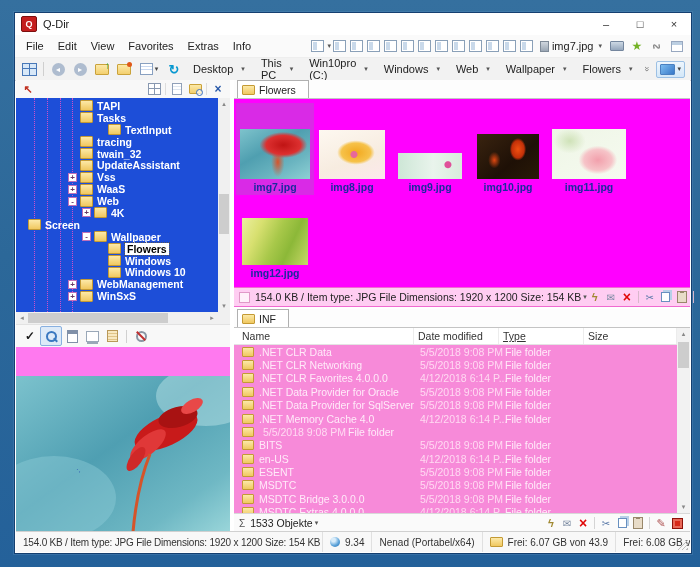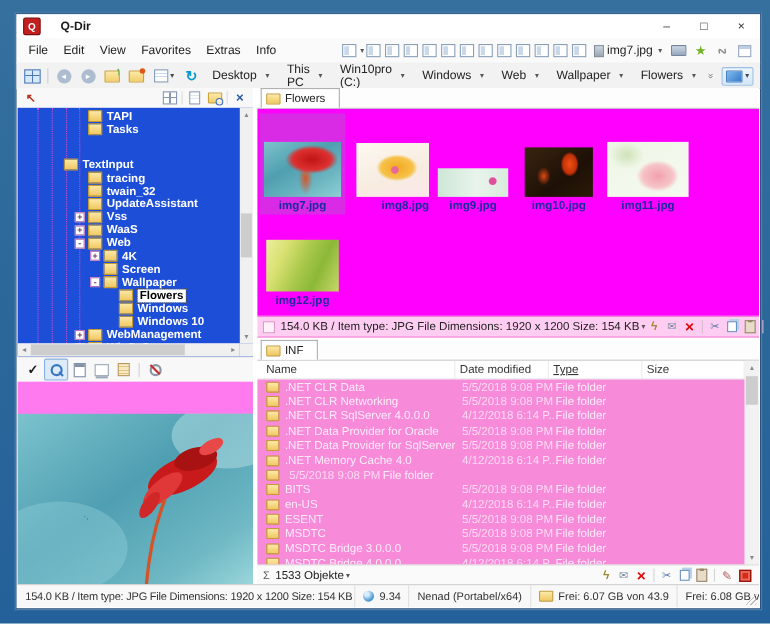--- a/index.html
+++ b/index.html
@@ -5,21 +5,21 @@
   html,body{margin:0;padding:0;}
   .desktop{position:relative;width:700px;height:567px;overflow:hidden;
     background:linear-gradient(180deg,#35709f 0%,#2c6899 45%,#24619a 100%);
     font-family:"Liberation Sans",sans-serif;-webkit-font-smoothing:antialiased;}
   .window{position:absolute;left:14px;top:12px;width:676px;height:540px;background:#fff;
     border:1px solid #143f70;box-shadow:0 0 0 1px rgba(90,140,190,.35);}
   
   .titlebar{height:22px;display:flex;align-items:center;padding-left:6px;background:#fff;}
   .appicon{width:14px;height:14px;background:#c41f1f;border:1px solid #7c0f0f;border-radius:2px;
     color:#fff;font-size:9px;font-weight:bold;display:flex;align-items:center;justify-content:center;}
-  .apptitle{font-size:11px;color:#1a1a1a;margin-left:18px;font-weight:bold;}
+  .apptitle{font-size:11px;color:#1a1a1a;margin-left:6px;}
   .wincontrols{margin-left:auto;display:flex;height:100%;}
   .wc{width:34px;display:flex;align-items:center;justify-content:center;font-size:11px;color:#333;}
   
   .menubar{height:22px;display:flex;align-items:center;background:#fafafa;font-size:11px;color:#222;padding:0 4px;border-bottom:1px solid #eee;}
   .menu-item{padding:2px 7px;text-align:center;}
   .mb-right{margin-left:auto;display:flex;align-items:center;}
   .mlay{width:11px;height:10px;border:1px solid #8aa0b8;background:#fff;margin:0 2px;position:relative;}
   .mlay::before{content:"";position:absolute;inset:1px;background:linear-gradient(to right,#c9d9ea 45%,transparent 45%);}
   .mlay.combo{margin-right:1px;}
   .dd{font-size:7px;color:#555;margin-left:2px;}
@@ -326,21 +326,21 @@
                 <span class="tlabel">TAPI</span>
               </div>
 
               <div class="titem" style="padding-left: 52px;">
                 <span class="exp noexp"><i></i></span>
                 <span class="tfolder"></span>
                 <span class="tlabel">Tasks</span>
               </div>
 
 
-              <div class="titem" style="padding-left: 30px; margin-top: 20px;">
+              <div class="titem" style="padding-left: 80px;">
                 <span class="exp noexp"><i></i></span>
                 <span class="tfolder"></span>
                 <span class="tlabel">TextInput</span>
               </div>
 
               <div class="titem" style="padding-left: 52px;">
                 <span class="exp noexp"><i></i></span>
                 <span class="tfolder"></span>
                 <span class="tlabel">tracing</span>
               </div>
@@ -374,21 +374,21 @@
                 <span class="tfolder"></span>
                 <span class="tlabel">Web</span>
               </div>
 
               <div class="titem" style="padding-left: 66px;">
                 <span class="exp show"><i>+</i></span>
                 <span class="tfolder"></span>
                 <span class="tlabel">4K</span>
               </div>
 
-              <div class="titem" style="padding-left: 66px;">
+              <div class="titem" style="">
                 <span class="exp noexp"><i></i></span>
                 <span class="tfolder"></span>
                 <span class="tlabel">Screen</span>
               </div>
 
               <div class="titem" style="padding-left: 66px;">
                 <span class="exp show"><i>-</i></span>
                 <span class="tfolder"></span>
                 <span class="tlabel">Wallpaper</span>
               </div>
@@ -485,21 +485,21 @@
         <div class="thumbs">
           <div class="trow r1">
 
               <div class="cell sel" style="width: 78px;">
                 <div class="slot">
                   <div class="timg t7" style="width: 70px; height: 50px;"></div>
                 </div>
                 <div class="tlbl">img7.jpg</div>
               </div>
 
-              <div class="cell" style="width: 76px; align-items: flex-end;">
+              <div class="cell" style="width: 76px;">
                 <div class="slot">
                   <div class="timg t8" style="width: 66px; height: 49px;"></div>
                 </div>
                 <div class="tlbl">img8.jpg</div>
               </div>
 
               <div class="cell" style="width: 80px;">
                 <div class="slot">
                   <div class="timg t9" style="width: 64px; height: 26px;"></div>
                 </div>
@@ -576,21 +576,21 @@
 
               <div class="lrow">
                 <span class="ficon"></span>
                 <span class="ln">.NET CLR Networking</span>
                 <span class="ld">5/5/2018 9:08 PM</span>
                 <span class="lt">File folder</span>
               </div>
 
               <div class="lrow">
                 <span class="ficon"></span>
-                <span class="ln">.NET CLR SqlServer 4.0.0.0</span>
+                <span class="ln">.NET CLR Favorites 4.0.0.0</span>
                 <span class="ld">4/12/2018 6:14 P...</span>
                 <span class="lt">File folder</span>
               </div>
 
               <div class="lrow">
                 <span class="ficon"></span>
                 <span class="ln">.NET Data Provider for Oracle</span>
                 <span class="ld">5/5/2018 9:08 PM</span>
                 <span class="lt">File folder</span>
               </div>
@@ -645,21 +645,21 @@
 
               <div class="lrow">
                 <span class="ficon"></span>
                 <span class="ln">MSDTC Bridge 3.0.0.0</span>
                 <span class="ld">5/5/2018 9:08 PM</span>
                 <span class="lt">File folder</span>
               </div>
 
               <div class="lrow">
                 <span class="ficon"></span>
-                <span class="ln">MSDTC Bridge 4.0.0.0</span>
+                <span class="ln">MSDTC Extras 4.0.0.0</span>
                 <span class="ld">4/12/2018 6:14 P...</span>
                 <span class="lt">File folder</span>
               </div>
             </div>
           <div class="lscroll">
             <span class="sarr up">▴</span>
             <div class="thumb"></div>
             <span class="sarr dn">▾</span>
           </div>
         </div>

